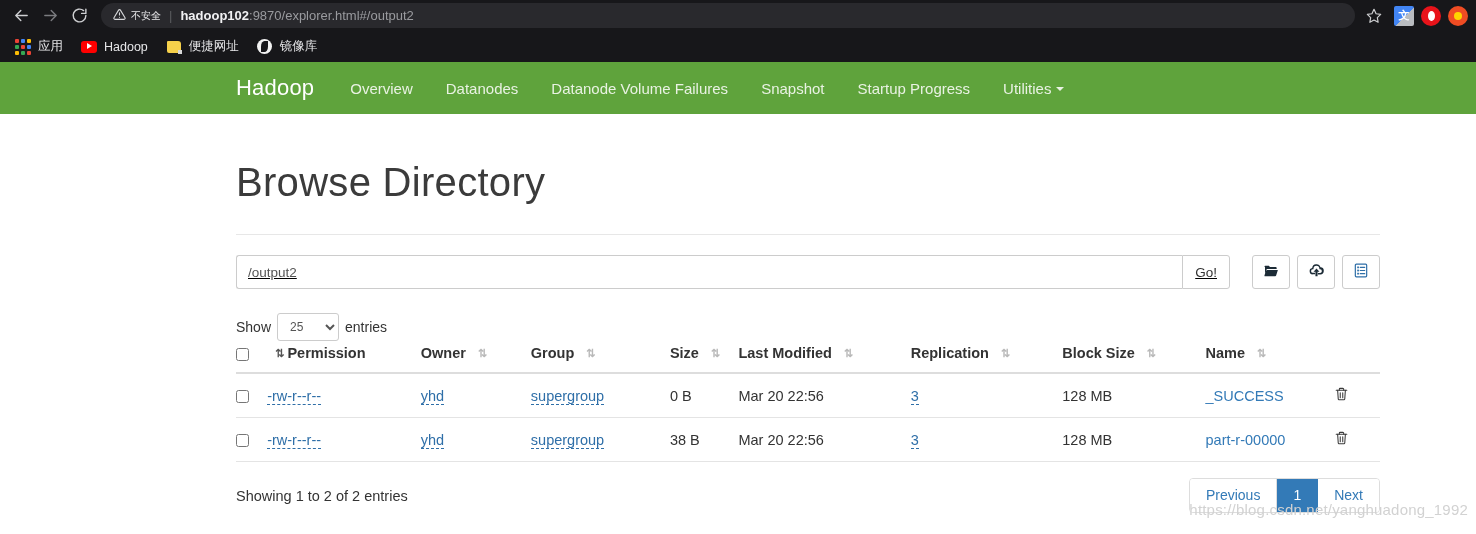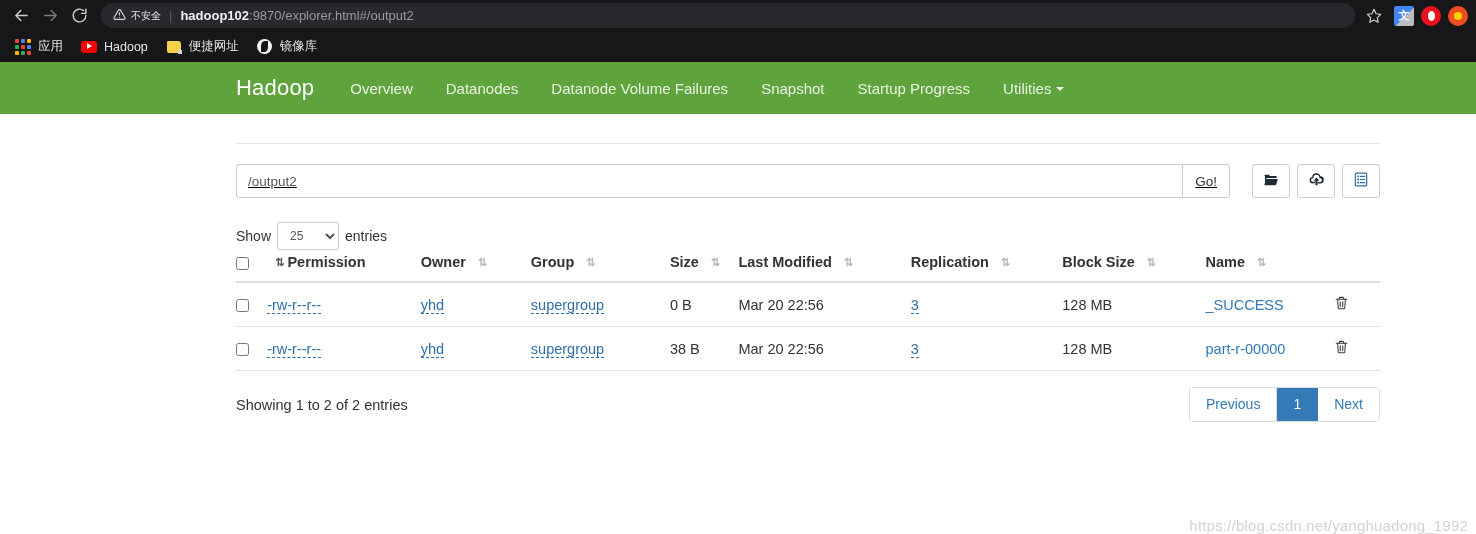--- a/index.html
+++ b/index.html
@@ -381,21 +381,21 @@
   .pagination .pg:last-child { border-right: none; }
   .pagination .pg.active {
     background: #337ab7;
     color: #ffffff;
     border-color: #337ab7;
   }
 
   .watermark {
     position: absolute;
     right: 8px;
-    bottom: 0;
+    bottom: 16px;
     font-size: 15px;
     color: #d2d2d2;
     white-space: nowrap;
     letter-spacing: .2px;
   }
 </style>
 </head>
 <body>
 
 <div id="page">
@@ -489,20 +489,21 @@
     <span class="nav-link">Overview</span>
     <span class="nav-link">Datanodes</span>
     <span class="nav-link">Datanode Volume Failures</span>
     <span class="nav-link">Snapshot</span>
     <span class="nav-link">Startup Progress</span>
     <span class="nav-link"><span>Utilities</span><i class="caret"></i></span>
   </div>
 
   <div class="content">
 
+    <h1 class="page-title">Browse Directory</h1>
     <hr class="rule">
 
     <div class="path-row">
       <div class="input-group">
         <input class="path-input" type="text" value="/output2" style="">
         <button class="go-btn">Go!</button>
       </div>
       <div class="icon-btn-group">
         <button class="icon-btn">
           <span>

